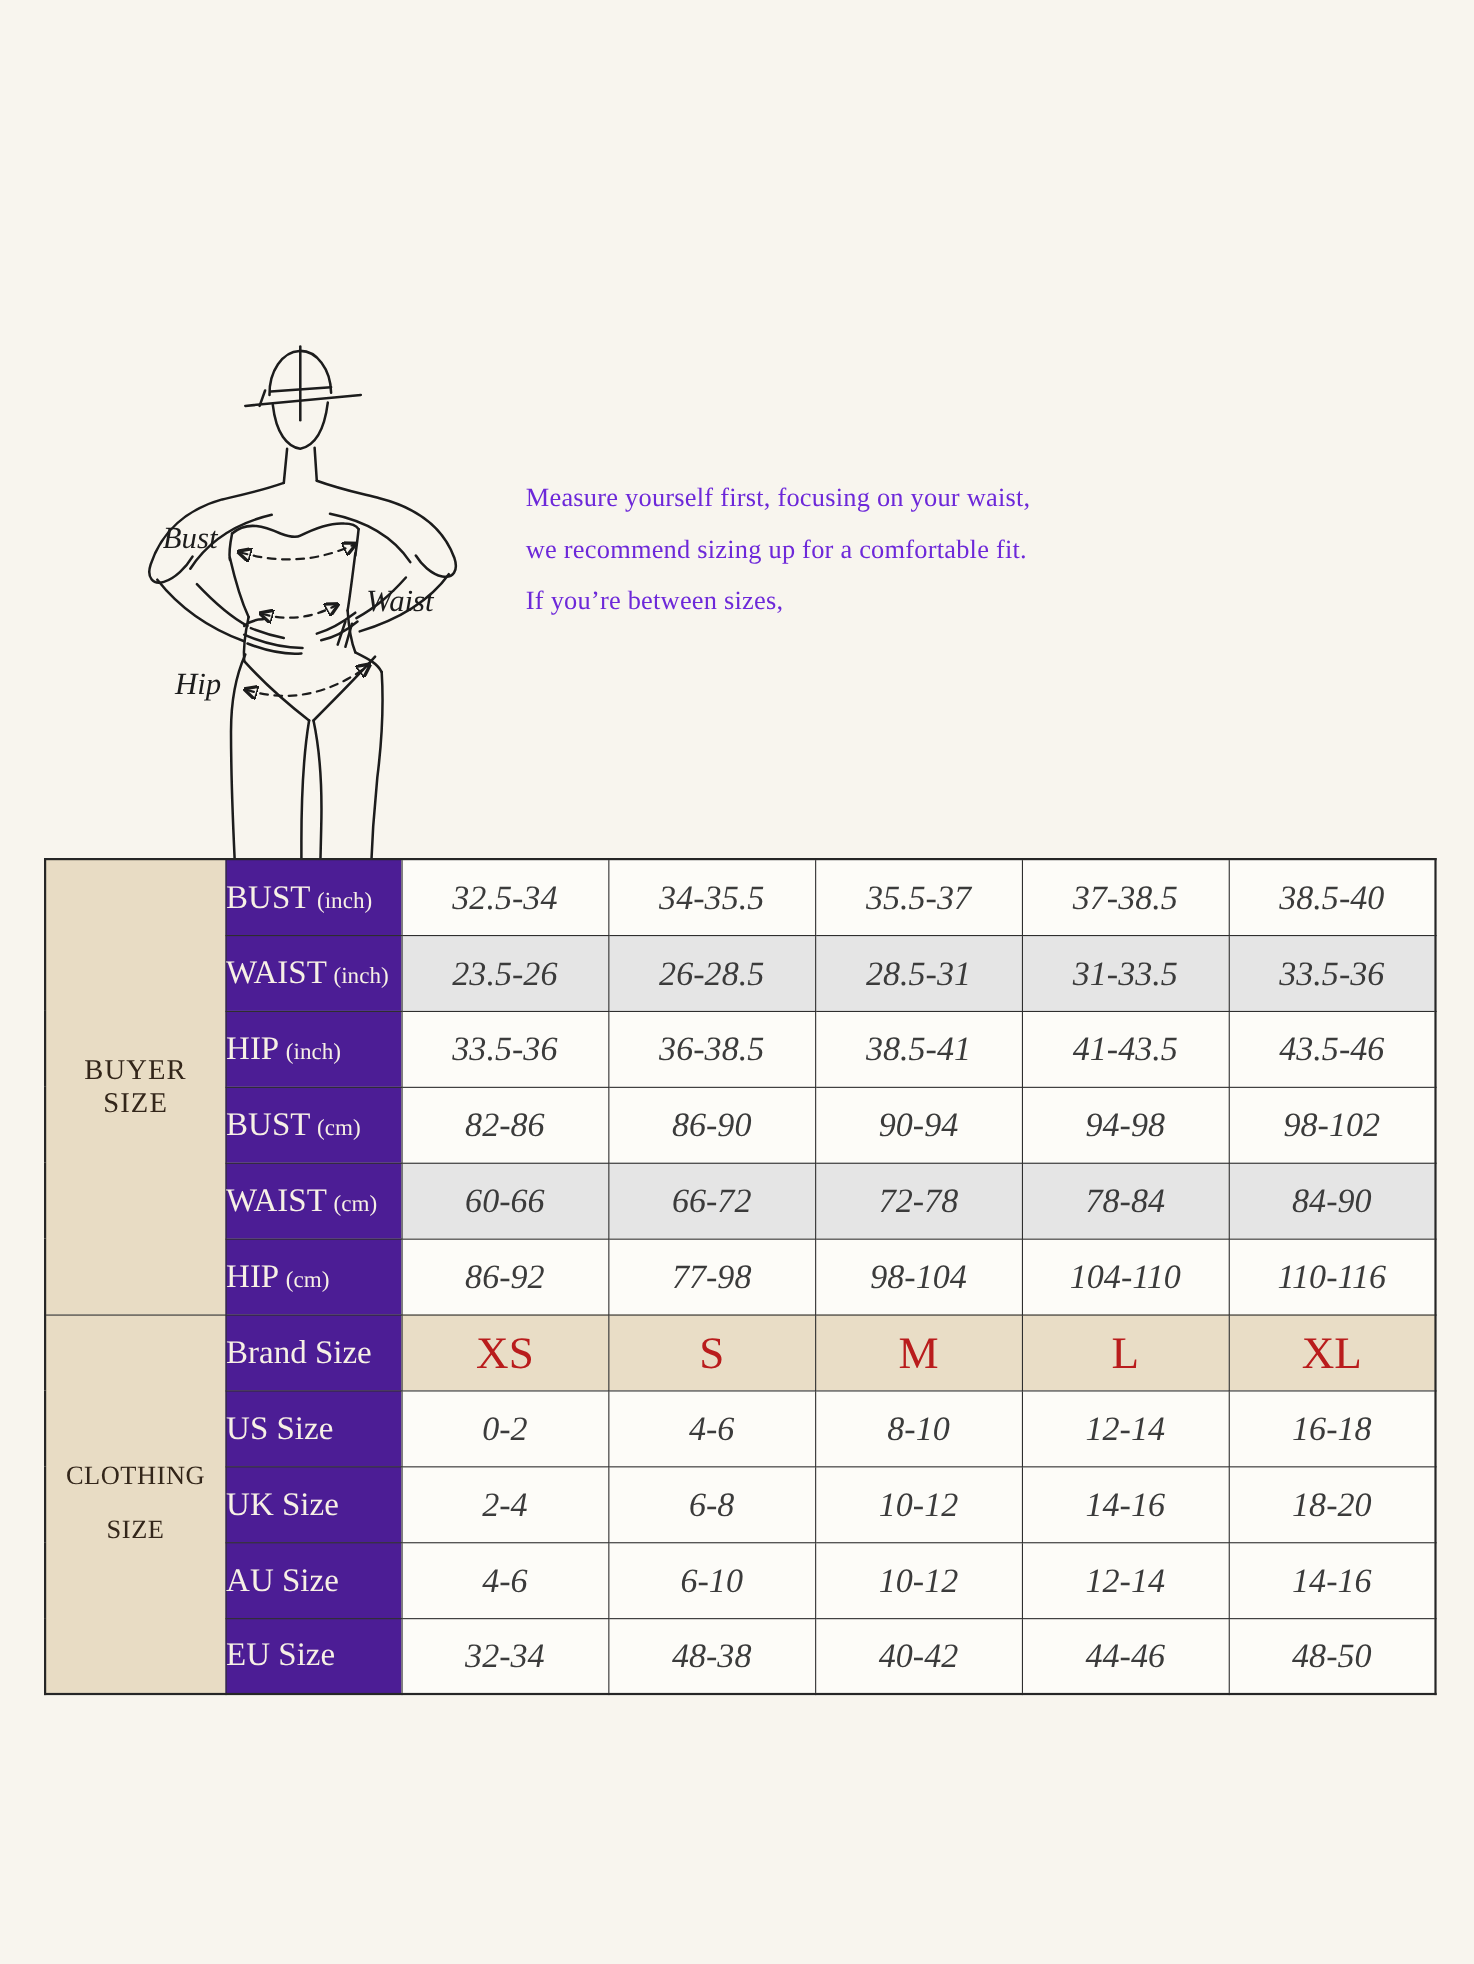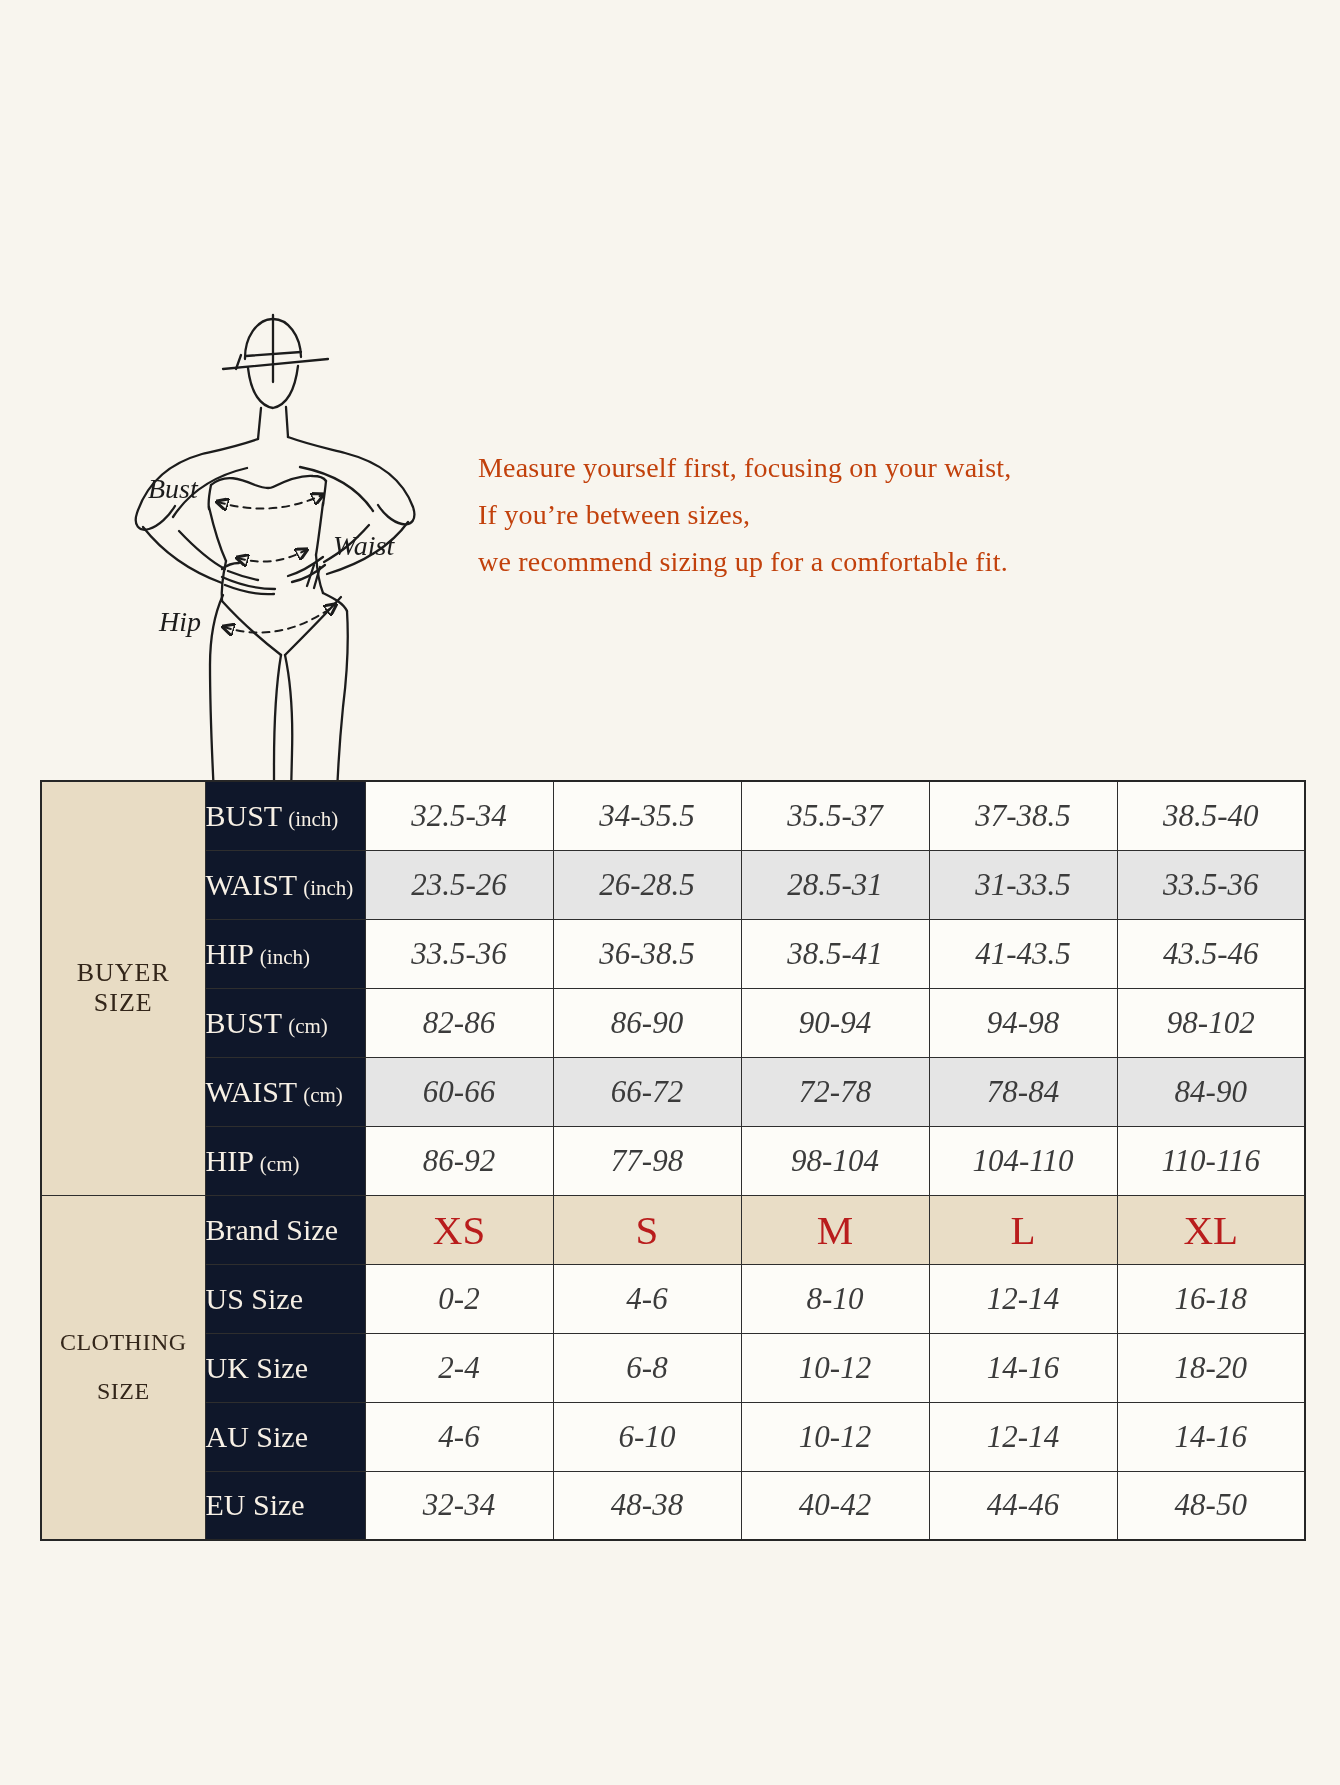--- a/index.html
+++ b/index.html
@@ -11,22 +11,22 @@
     overflow:hidden;
   }
   
   .figure-wrap{position:absolute;left:95px;top:255px;width:360px;height:540px;}
   .figure-wrap svg{width:100%;height:100%;display:block;}
   .croquis path, .croquis ellipse, .croquis line{fill:none;stroke:#1c1c1c;stroke-width:2.3;stroke-linecap:round;}
   .croquis .dash{stroke-dasharray:7 6;stroke-width:2;}
   .croquis text{fill:#1c1c1c;font-family:"Liberation Serif","DejaVu Serif",serif;font-style:italic;font-size:28px;stroke:none;}
   
   .instructions{
-    position:absolute;left:478px;top:444px;width:760px;
-    font-size:28px;line-height:47px;color:#c2410c;letter-spacing:.2px;
+    position:absolute;left:478px;top:430px;width:760px;
+    font-size:24px;line-height:47px;color:#6d28d9;letter-spacing:.2px;
   }
   
   table.size{
     position:absolute;left:40px;top:780px;width:1262px;
     border-collapse:collapse;table-layout:fixed;
     border:2px solid #262626;
     background:#fdfcf8;
   }
   table.size td{
     border:1px solid #2e2e2e;height:69px;padding:0;box-sizing:border-box;
@@ -34,21 +34,21 @@
   }
   td.sec{
     background:#e8dcc4;text-align:center;color:#33261a;
     font-size:26px;letter-spacing:1px;
   }
   td.sec .l1{display:block;}
   td.sec .l2{display:block;}
   td.sec.clothing{font-size:24px;letter-spacing:.5px;}
   td.sec.clothing .l1{margin-bottom:22px;}
   td.rowlabel{
-    background:#0f172a;color:#f7f0e5;
+    background:#4c1d95;color:#f7f0e5;
     padding-left:25px;font-size:30px;
   }
   td.rowlabel .unit{font-size:21px;margin-left:6px;}
   td.val{
     text-align:center;font-style:italic;font-size:31px;color:#3b3b3b;
     background:#fdfcf8;
     margin-top:38px;
   }
   tr.shade td.val{background:#e5e5e5;}
   tr.brand td.val{font-style:normal;font-size:41px;color:#b91c1c;background:#e9ddc6;}
@@ -115,22 +115,22 @@
     <path class="dash" d="M129 372 Q186 390 240 350" marker-start="url(#ah)" marker-end="url(#ah)"></path>
 
     <text x="53" y="243">Bust</text>
     <text x="238" y="300">Waist</text>
     <text x="64" y="376">Hip</text>
   </svg>
 </div>
 
 <div class="instructions">
   <div>Measure yourself first, focusing on your waist,</div>
+  <div>we recommend sizing up for a comfortable fit.</div>
   <div>If you’re between sizes,</div>
-  <div>we recommend sizing up for a comfortable fit.</div>
 </div>
 
 <table class="size">
   <colgroup>
     <col style="width:164px">
       <col style="width:160px">
     <col style="width:188px">
       <col style="width:188px">
       <col style="width:188px">
       <col style="width:188px">

